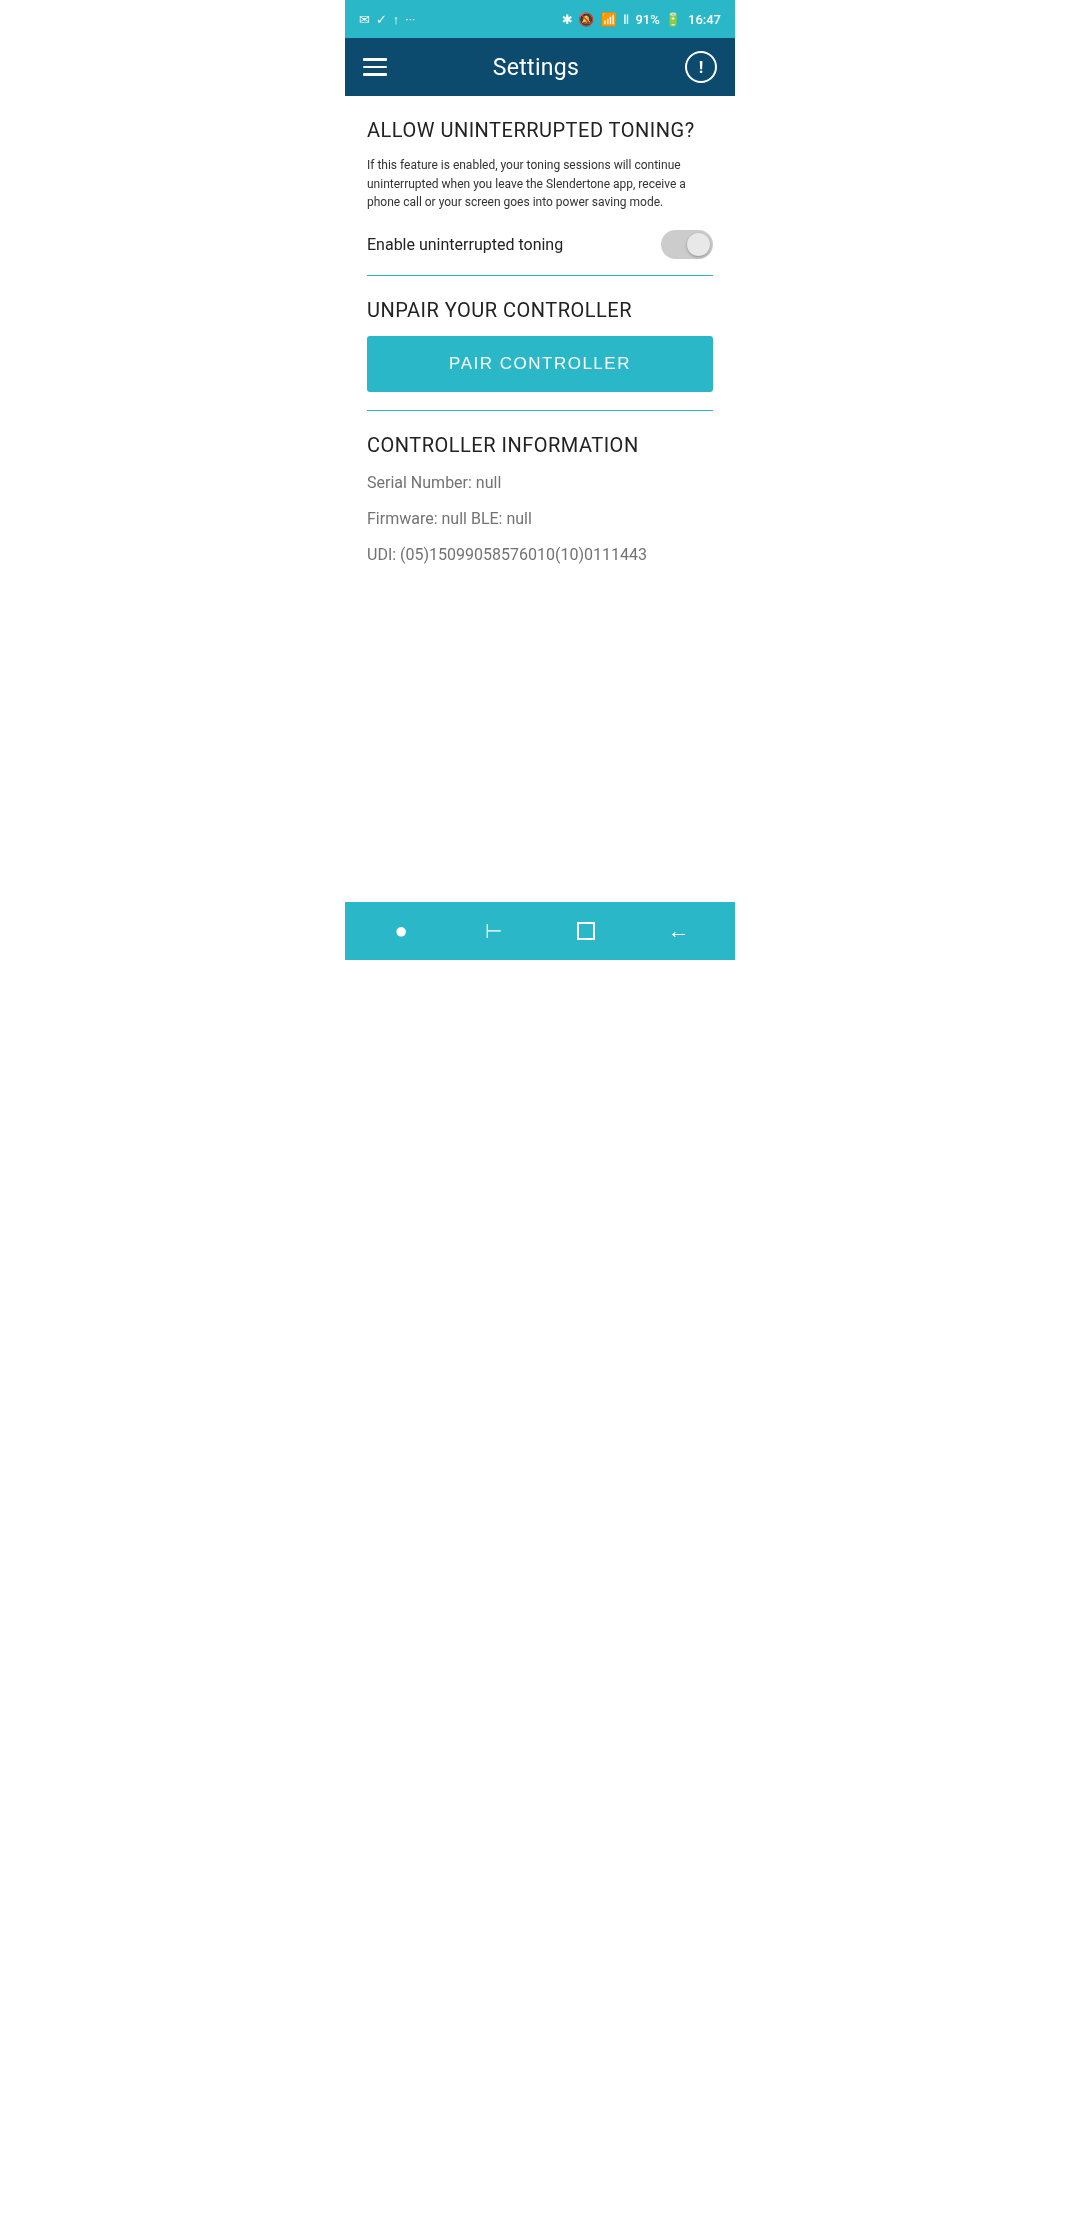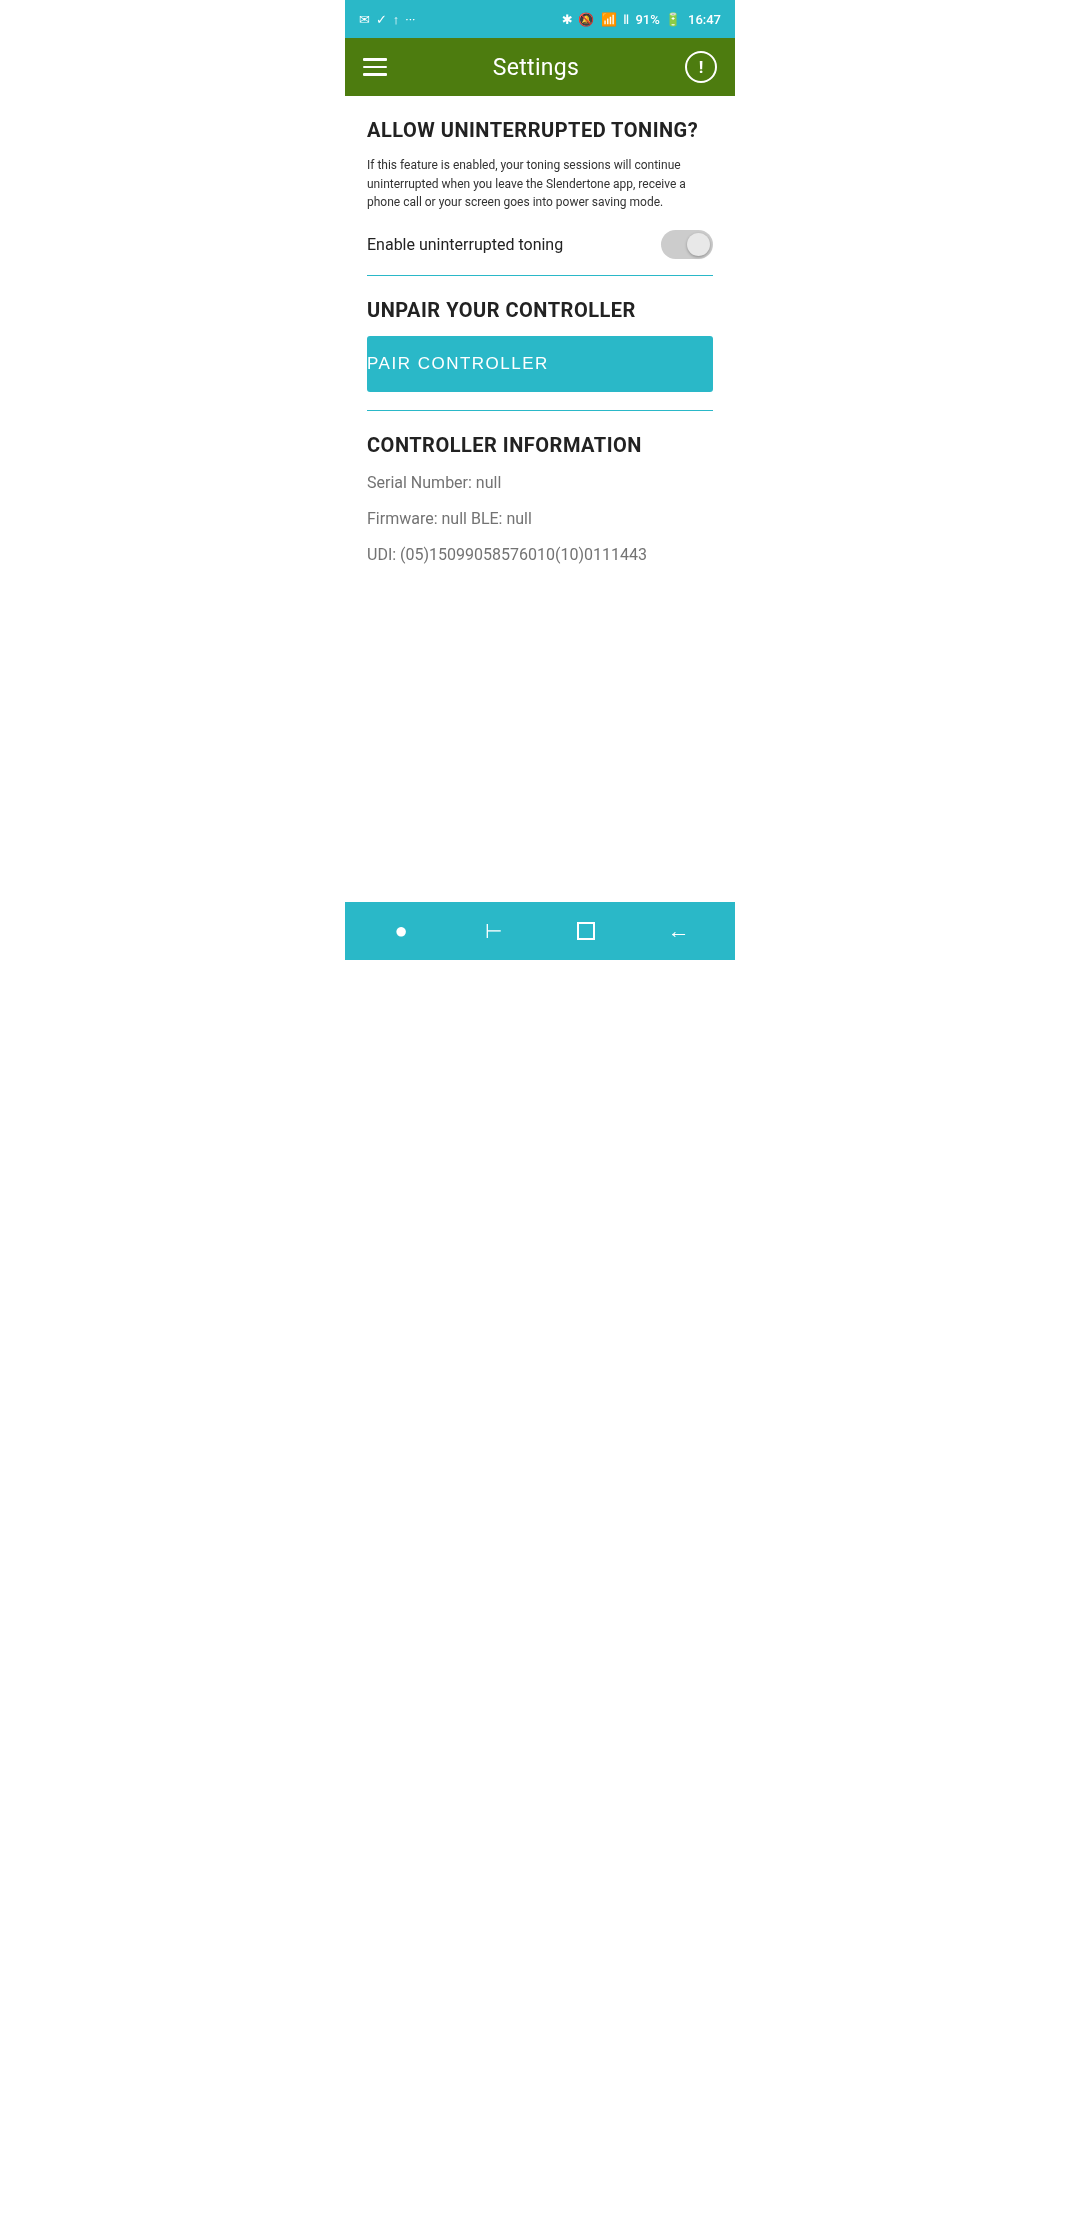--- a/index.html
+++ b/index.html
@@ -38,21 +38,21 @@
       color: #fff;
       font-weight: 500;
     }
     .status-icon {
       color: #fff;
       font-size: 13px;
     }
 
     
     .app-bar {
-      background: #4d7c0f;
+      background: #0c4a6e;
       display: flex;
       align-items: center;
       padding: 0 18px;
       height: 58px;
       justify-content: space-between;
       gap: 41px;
     }
     .app-bar-title {
       color: #fff;
       font-size: 23px;
@@ -89,21 +89,21 @@
     
     .content {
       flex: 1;
       background: #fff;
       padding: 22px 22px 0 22px;
     }
 
     
     .section-heading {
       font-size: 20px;
-      font-weight: 700;
+      font-weight: 400;
       color: #222;
       margin-bottom: 14px;
       letter-spacing: 0.5px;
     }
 
     
     .body-text {
       font-size: 12px;
       color: #333;
       line-height: 1.55;
@@ -154,21 +154,21 @@
     .pair-btn {
       display: block;
       width: 100%;
       background: #2ab8c8;
       color: #fff;
       border: none;
       font-size: 17px;
       font-weight: 500;
       letter-spacing: 1.5px;
       padding: 18px 0;
-      text-align: left;
+      text-align: center;
       cursor: pointer;
       border-radius: 3px;
       margin-bottom: 18px;
     }
 
     
     .info-text {
       font-size: 16px;
       color: #737373;
       margin-bottom: 12px;

